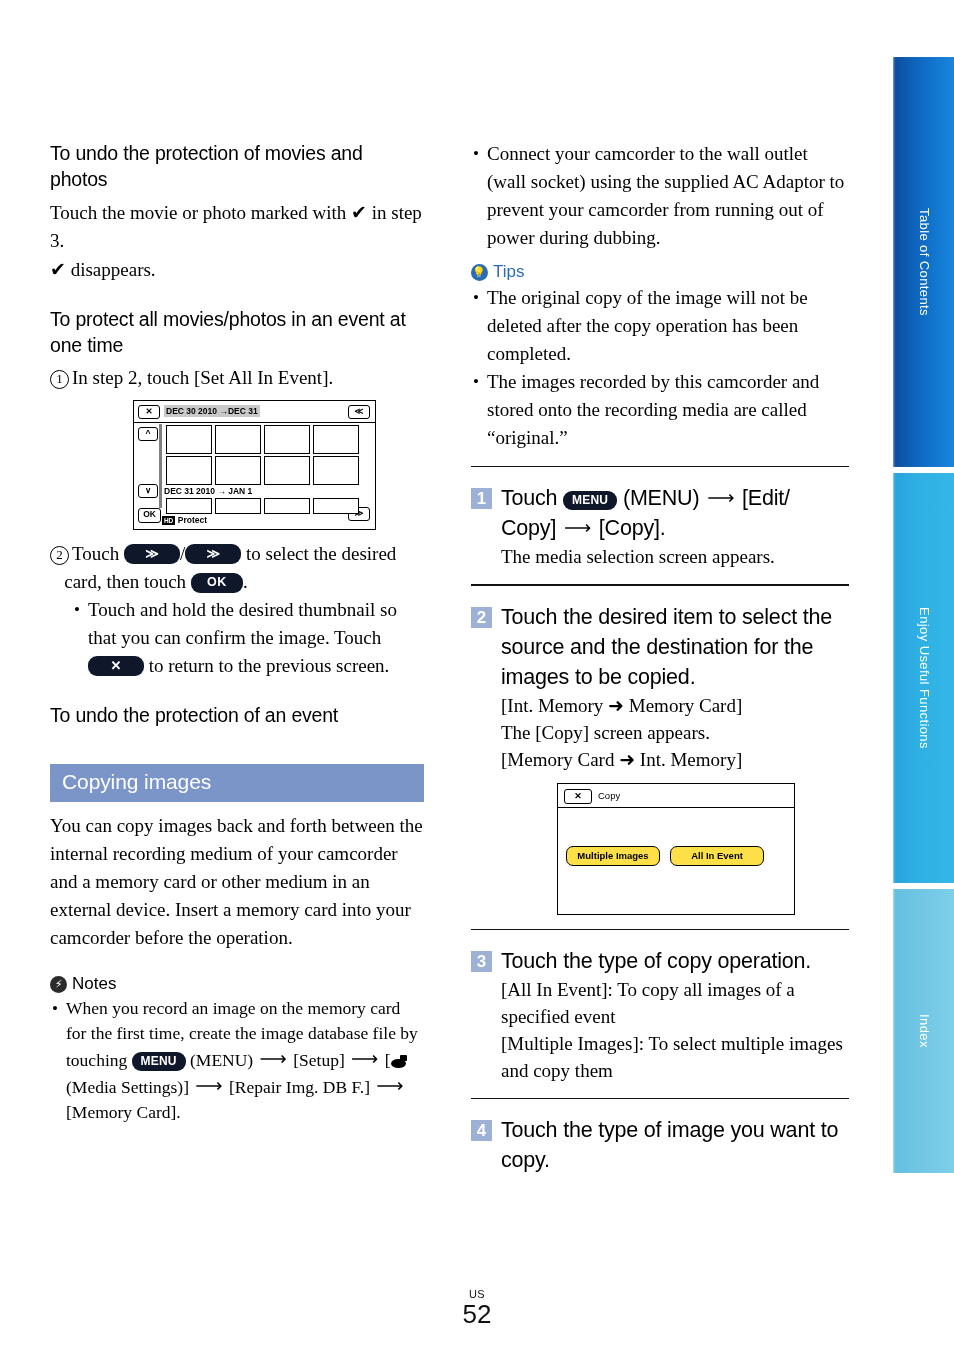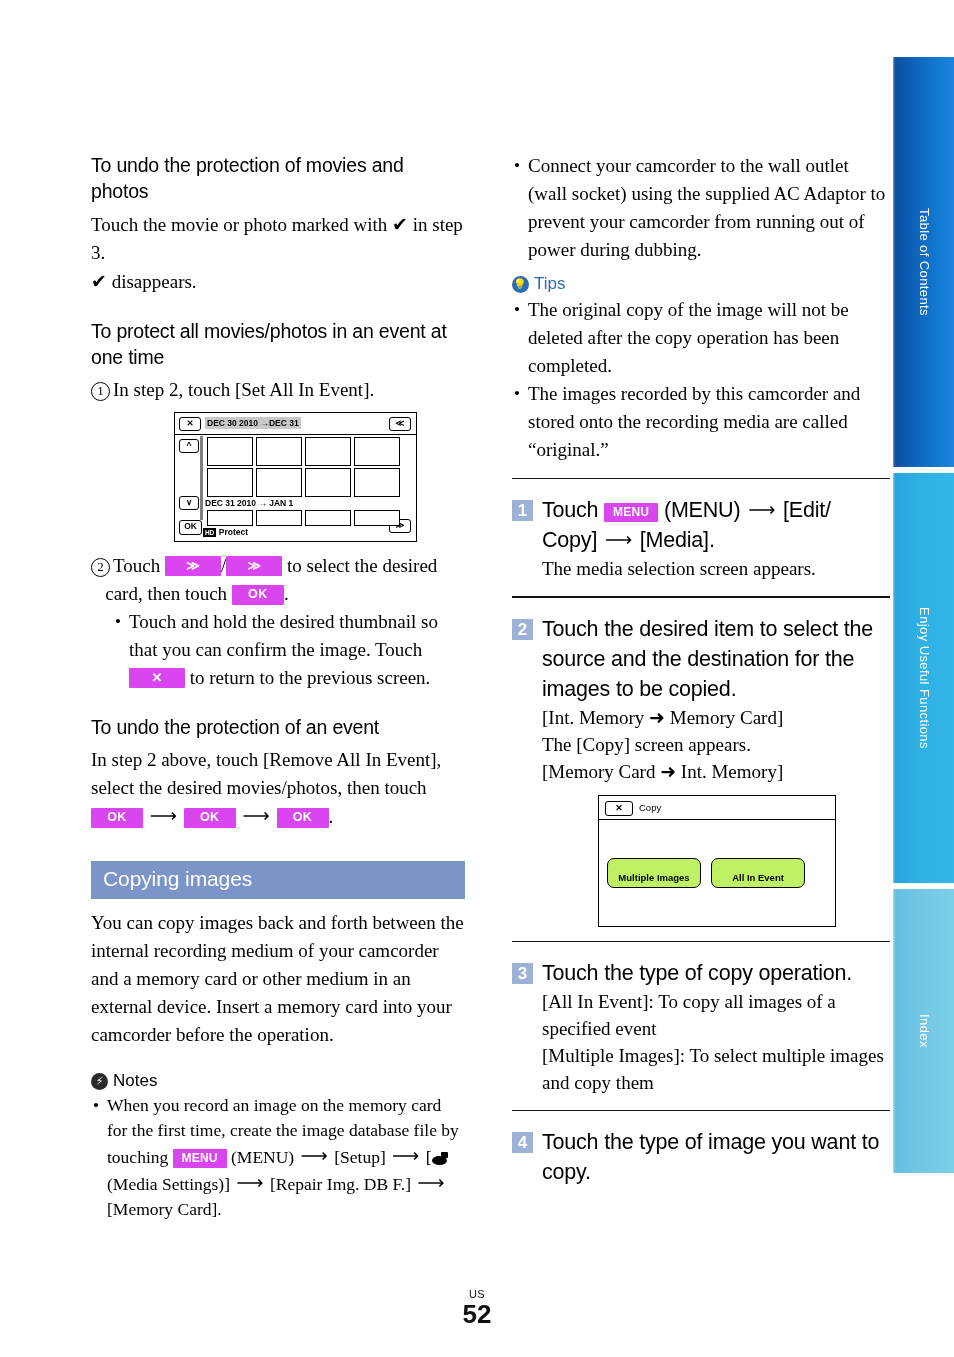--- a/index.html
+++ b/index.html
@@ -4,21 +4,21 @@
 <style>
   html,body{margin:0;padding:0;}
   body{
     width:954px;height:1357px;background:#ffffff;
     font-family:"Liberation Serif",serif;
     position:relative;overflow:hidden;
   }
   .page{position:absolute;inset:0;}
 
   
-  .col{position:absolute;top:152px;width:374px;margin-left:41px;}
+  .col{position:absolute;top:140px;width:374px;}
   .col-left{left:50px;}
   .col-right{left:471px;width:378px;}
 
   
   .h-sub{
     font-family:"Liberation Sans",sans-serif;
     font-size:19.5px;line-height:26px;font-weight:400;color:#000;
     margin:0 0 6px 0;letter-spacing:-0.2px;
   }
   .body{
@@ -39,23 +39,23 @@
   .bullet-row{
     position:relative;padding-left:16px;font-size:19px;line-height:28px;
   }
   .bullet-row:before{
     content:"\2022";position:absolute;left:2px;top:0;font-size:17px;
   }
   .bullet-row.indent{margin-left:22px;}
 
   
   .key{
-    display:inline-block;background:#d946ef;color:#fff;
+    display:inline-block;background:#0f172a;color:#fff;
     font-family:"Liberation Sans",sans-serif;font-weight:bold;
-    border-radius:1px;text-align:center;vertical-align:2px;
+    border-radius:9px;text-align:center;vertical-align:2px;
   }
   .key.ok{min-width:40px;font-size:12.5px;line-height:17px;padding:1px 6px 2px;letter-spacing:0.5px;}
   .key.menu{min-width:46px;font-size:12px;line-height:16px;padding:1px 4px 2px;letter-spacing:0.2px;vertical-align:1px;}
   .key.arrowk{min-width:44px;font-size:13px;line-height:17px;padding:1px 6px 2px;}
   .key.xk{min-width:44px;font-size:13px;line-height:17px;padding:1px 6px 2px;}
 
   .arrw{display:inline-block;padding:0 2px;font-size:19px;vertical-align:1px;}
   .chk{font-family:"DejaVu Sans",sans-serif;font-size:19px;}
 
   
@@ -153,22 +153,22 @@
   }
 
   .scr2{width:236px;height:130px;margin:10px 0 0 86px;}
   .scr2 .titlebar{
     position:absolute;left:0;top:0;width:100%;height:23px;border-bottom:1.4px solid #000;
   }
   .scr2 .b-x{position:absolute;left:6px;top:5px;width:26px;height:13px;
     border:1.4px solid #000;border-radius:3px;font-size:9px;line-height:12px;text-align:center;font-weight:bold;}
   .scr2 .t-label{position:absolute;left:40px;top:5px;font-size:9.5px;line-height:13px;}
   .scr2 .opt{
-    position:absolute;top:62px;border:1.4px solid #000;border-radius:7px;background:#bef264;
-    font-size:9.5px;line-height:13px;text-align:center;padding:12px 0 3px;font-weight:bold;
+    position:absolute;top:62px;border:1.4px solid #000;border-radius:7px;background:#fde047;
+    font-size:9.5px;line-height:13px;text-align:center;padding:2px 0 3px;font-weight:bold;
   }
   .scr2 .opt-a{left:8px;width:92px;}
   .scr2 .opt-b{left:112px;width:92px;}
 
   
   .tabs{position:absolute;left:893px;top:57px;width:61px;}
   .tab{
     position:relative;width:61px;color:#fff;
     font-family:"Liberation Sans",sans-serif;font-size:13px;letter-spacing:0.4px;
     box-shadow:inset 2px 0 2px -1px rgba(255,255,255,.5);
@@ -182,21 +182,21 @@
   .tab-enjoy{height:410px;background:linear-gradient(90deg,#25a3dd 0%,#2fb0e4 40%,#35b6e8 100%);}
   .tab-index{height:284px;background:linear-gradient(90deg,#62bfe0 0%,#72c6e4 45%,#7cd0ea 100%);}
   .tab-sep{height:6px;background:#fff;}
 
   
   .foot{
     position:absolute;left:0;width:954px;top:1288px;text-align:center;
     font-family:"Liberation Sans",sans-serif;color:#111;
   }
   .foot .us{font-size:11px;line-height:12px;letter-spacing:0.3px;}
-  .foot .pg{font-size:26px;line-height:28px;font-weight:700;}
+  .foot .pg{font-size:26px;line-height:28px;font-weight:400;}
 </style>
 </head>
 <body>
 
 <div class="page">
 
   <div class="col col-left">
 
     <h2 class="h-sub">To undo the protection of movies and photos</h2>
 
@@ -265,28 +265,20 @@
       <span>Touch and hold the desired thumbnail so that you can confirm the image. Touch</span>
       <span class="key xk">✕</span>
       <span>to return to the previous screen.</span>
     </div>
 
 
     <div class="gap-md"></div>
 
     <h2 class="h-sub">To undo the protection of an event</h2>
 
-    <p class="body">
-      <span>In step 2 above, touch [Remove All In Event], select the desired movies/photos, then touch</span>
-      <span class="key ok">OK</span>
-      <span class="arrw">⟶</span>
-      <span class="key ok">OK</span>
-      <span class="arrw">⟶</span>
-      <span class="key ok">OK</span>.
-    </p>
 
     <div class="gap-lg"></div>
 
     <div class="sec-bar">Copying images</div>
 
     <div class="gap-sm"></div>
 
     <p class="body">You can copy images back and forth between the internal recording medium of your camcorder and a memory card or other medium in an external device. Insert a memory card into your camcorder before the operation.</p>
 
     <div class="gap-md"></div>
@@ -334,21 +326,21 @@
 
     <div class="step">
       <div class="step-num">1</div>
       <div class="step-title">
         <span>Touch</span>
         <span class="key menu">MENU</span>
         <span>(MENU)</span>
         <span class="arrw">⟶</span>
         <span>[Edit/ Copy]</span>
         <span class="arrw">⟶</span>
-        <span>[Media].</span>
+        <span>[Copy].</span>
       </div>
     </div>
     <div class="step-body">The media selection screen appears.</div>
 
     <div class="rule"></div>
 
     <div class="step">
       <div class="step-num">2</div>
       <div class="step-title">Touch the desired item to select the source and the destination for the images to be copied.</div>
     </div>

